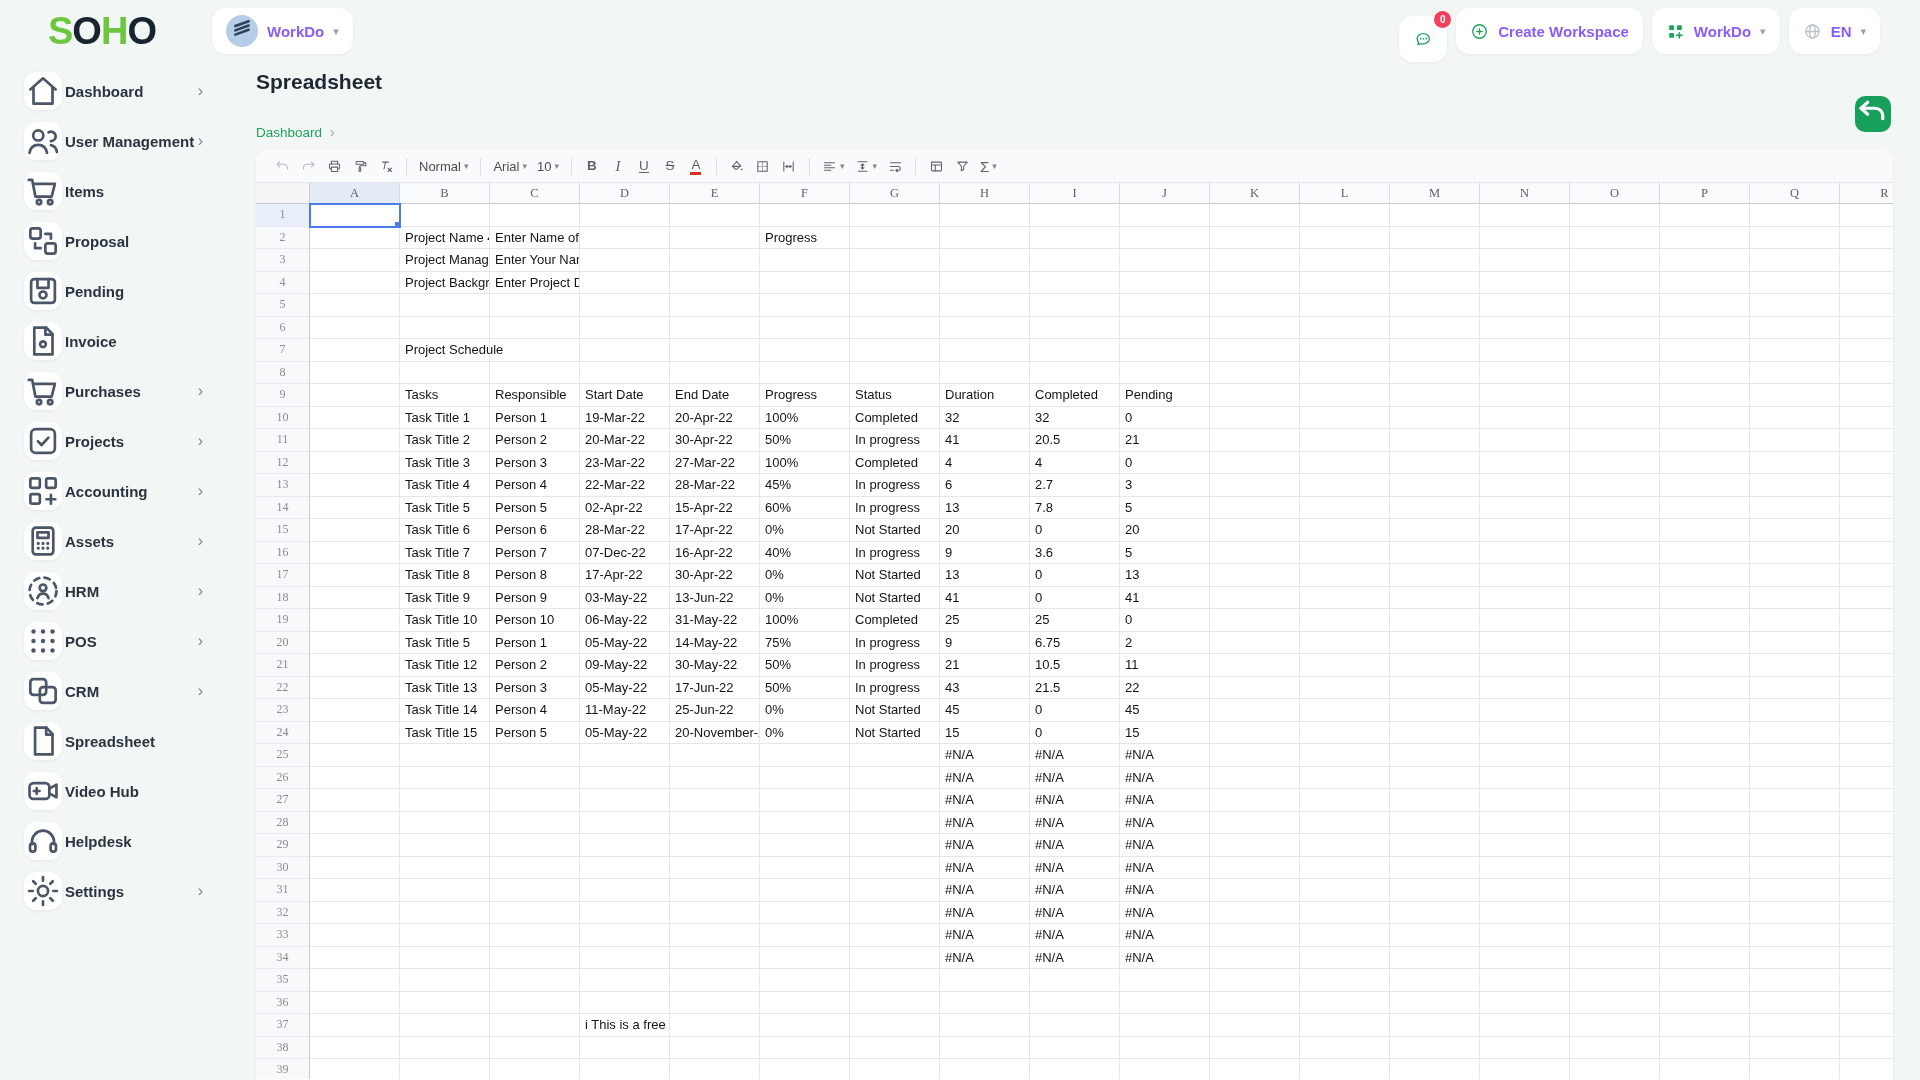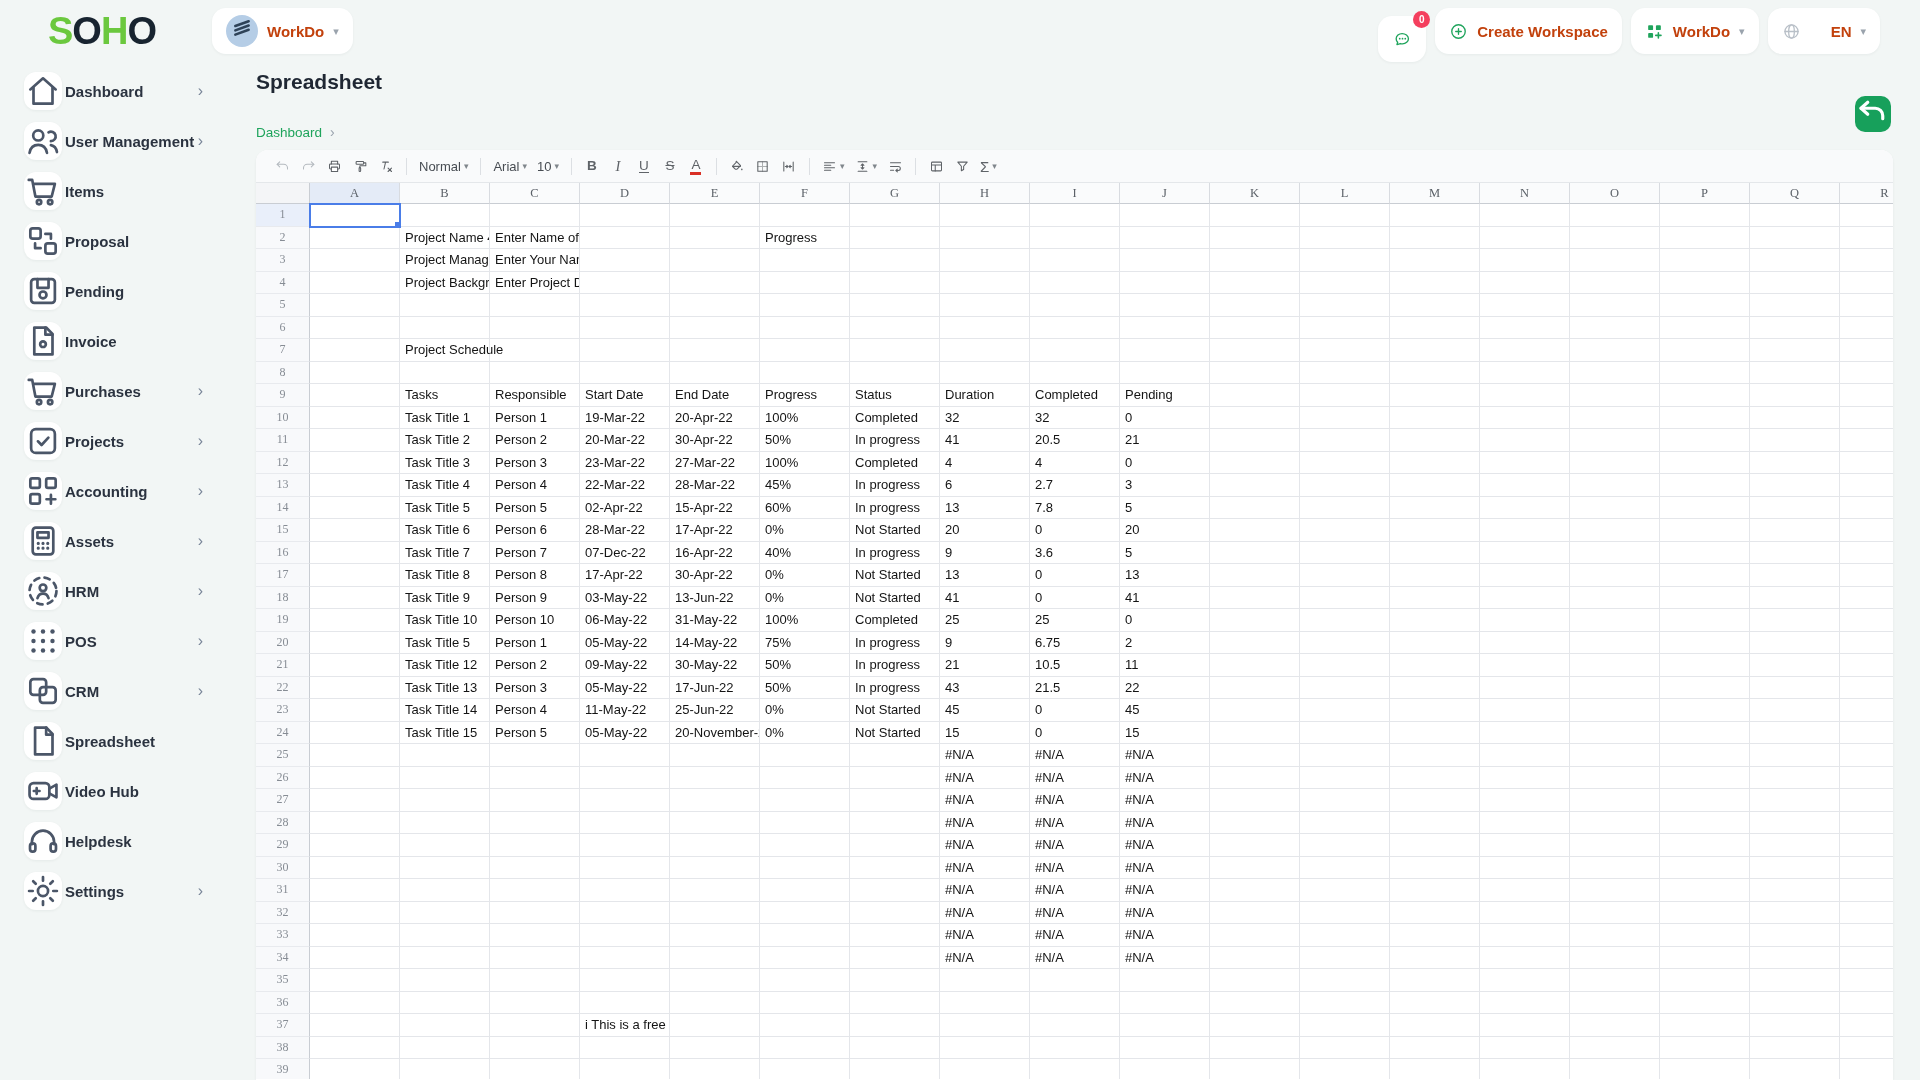--- a/index.html
+++ b/index.html
@@ -9,31 +9,31 @@
   
   .logo { position:absolute; left:48px; top:10px; font-size:38px; font-weight:700; letter-spacing:-1px; }
   .logo span { display:inline-block; }
   .pill { position:absolute; top:8px; height:46px; background:#fff; border-radius:14px;
     display:flex; align-items:center; gap:9px; padding:0 14px;
     box-shadow:0 1px 3px rgba(25,45,35,.05); cursor:pointer; }
   .ws-pill { left:212px; }
   .ws-avatar { width:32px; height:32px; border-radius:50%; background:#b5cde6;
     display:flex; align-items:center; justify-content:center; }
   .ws-avatar svg { width:18px; height:18px; color:#2e4258; }
-  .pill .plabel { font-size:15px; font-weight:600; color:#c2410c; }
+  .pill .plabel { font-size:15px; font-weight:600; color:#8b5cf6; }
   .caret-down { font-size:11px; color:#9aa3ad; }
   .right-cluster { position:absolute; top:8px; right:40px; display:flex; gap:9px; }
   .right-cluster .pill { position:static; }
   .msg-pill { width:48px; justify-content:center; position:relative !important; }
   .badge { position:absolute; top:-5px; right:-4px; min-width:17px; height:17px; border-radius:9px;
     background:#f43f5e; color:#fff; font-size:10px; font-weight:700;
     display:flex; align-items:center; justify-content:center; padding:0 4px; }
   .gicon { width:19px; height:19px; color:#1fa45c; }
   .globe-icon { width:19px; height:19px; color:#b9c0c8; }
-  .lang-label { color:#1fa45c;margin-left:21px; }
+  .lang-label { color:#1fa45c; }
 
   
   .sidebar { position:absolute; left:0; top:66px; width:235px; height:1014px; }
   .side-item { position:relative; height:50px; display:flex; align-items:center; cursor:pointer; }
   .side-iconbox { position:absolute; left:24px; width:38px; height:38px; background:#fff; border-radius:12px;
     box-shadow:0 1px 3px rgba(25,45,35,.06); display:flex; align-items:center; justify-content:center; }
   .side-iconbox svg { width:19px; height:19px; color:#4b5668; }
   .side-label { position:absolute; left:65px; font-size:15px; font-weight:600; color:#2b3340; }
   .side-chev { position:absolute; right:32px; font-size:16px; color:#7a8699; }
 

